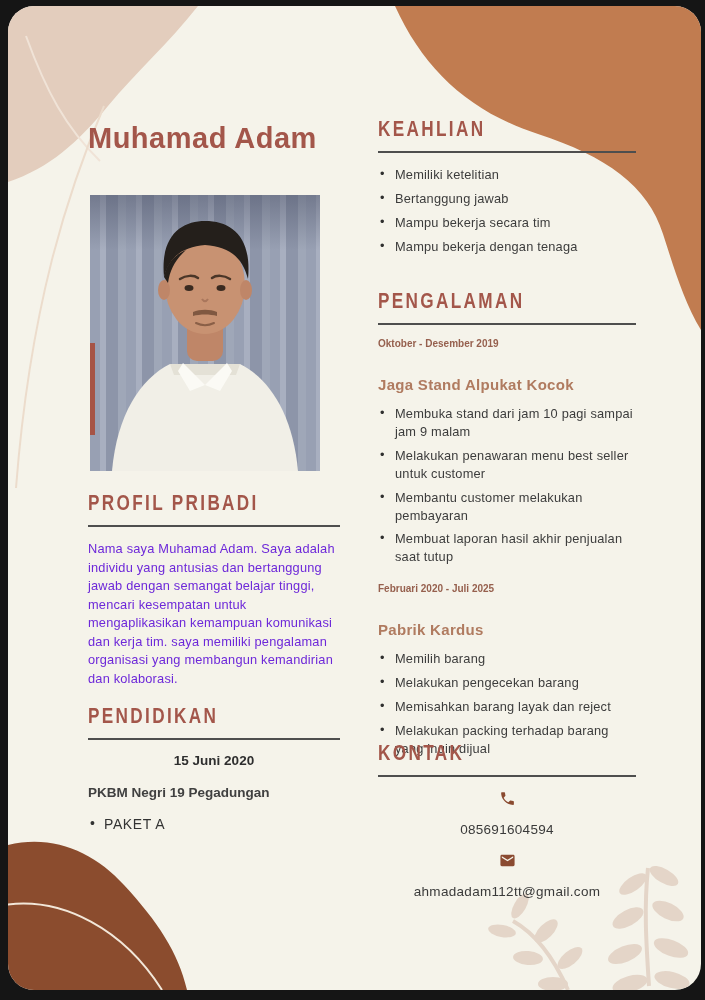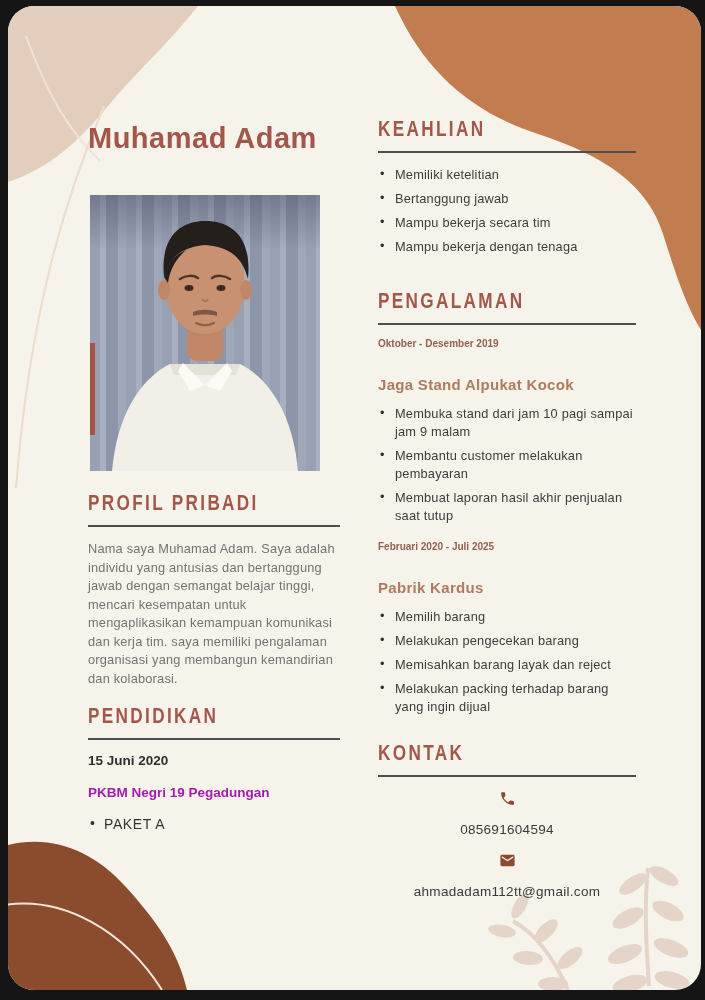--- a/index.html
+++ b/index.html
@@ -38,36 +38,36 @@
   .sec-kontak{left:370px;top:734px;width:258px;}
 
   h2.heading{
     margin:0;font-size:22px;font-weight:bold;color:#a3564a;
     letter-spacing:3px;transform:scaleX(.78);transform-origin:left center;
     white-space:nowrap;
   }
   .rule{height:2px;background:#4e4e4e;margin:9px 0 13px 0;}
 
   .body-text{
-    margin:0;font-size:12.8px;line-height:1.45;color:#737373;letter-spacing:.2px;
+    margin:0;font-size:12.8px;line-height:1.45;color:#6d28d9;letter-spacing:.2px;
   }
 
   ul.blist{margin:0;padding:0;list-style:none;}
   ul.blist li{
     position:relative;padding-left:17px;margin-bottom:6px;
     font-size:12.8px;line-height:1.4;color:#3c3c3c;letter-spacing:.2px;
   }
   ul.blist li::before{content:"•";position:absolute;left:2px;top:-1px;color:#2f2f2f;}
 
   .job-period{margin:2px 0 0 0;font-size:10px;font-weight:bold;color:#96604e;}
   .job-title{margin:27px 0 12px 0;font-size:15px;font-weight:bold;color:#b07b60;letter-spacing:.3px;}
   .job2{margin-top:17px;}
 
-  .edu-date{margin:10px 0 0 0;font-size:13.5px;font-weight:bold;color:#2e2e2e;}
-  .edu-school{margin:17px 0 4px 0;font-size:13.5px;font-weight:bold;color:#a21caf;}
+  .edu-date{margin:10px 0 0 0;font-size:13.5px;font-weight:bold;color:#2e2e2e;text-align:center;}
+  .edu-school{margin:17px 0 4px 0;font-size:13.5px;font-weight:bold;color:#404040;}
   ul.edu-list{margin:16px 0 0 0;padding:0;list-style:none;}
   ul.edu-list li{
     position:relative;padding-left:16px;font-size:14px;color:#333;letter-spacing:.6px;
   }
   ul.edu-list li::before{content:"•";position:absolute;left:2px;top:-1px;}
 
   .contact-row{display:flex;align-items:center;gap:15px;margin-bottom:15px;flex-direction:column;}
   .contact-row .txt{font-size:13.5px;color:#3a3a3a;letter-spacing:.3px;}
   .cicon{width:17px;height:17px;flex:0 0 auto;}
 </style>
@@ -168,20 +168,21 @@
 
   <section class="sec sec-pengalaman">
     <h2 class="heading">PENGALAMAN</h2>
     <div class="rule"></div>
 
     <div>
       <p class="job-period">Oktober - Desember 2019</p>
       <p class="job-title">Jaga Stand Alpukat Kocok</p>
       <ul class="blist">
         <li>Membuka stand dari jam 10 pagi sampai jam 9 malam</li>
+        <li>Melakukan penawaran menu best seller untuk customer</li>
         <li>Membantu customer melakukan pembayaran</li>
         <li>Membuat laporan hasil akhir penjualan saat tutup</li>
       </ul>
     </div>
 
     <div class="job2">
       <p class="job-period">Februari 2020 - Juli 2025</p>
       <p class="job-title">Pabrik Kardus</p>
       <ul class="blist">
         <li>Memilih barang</li>

